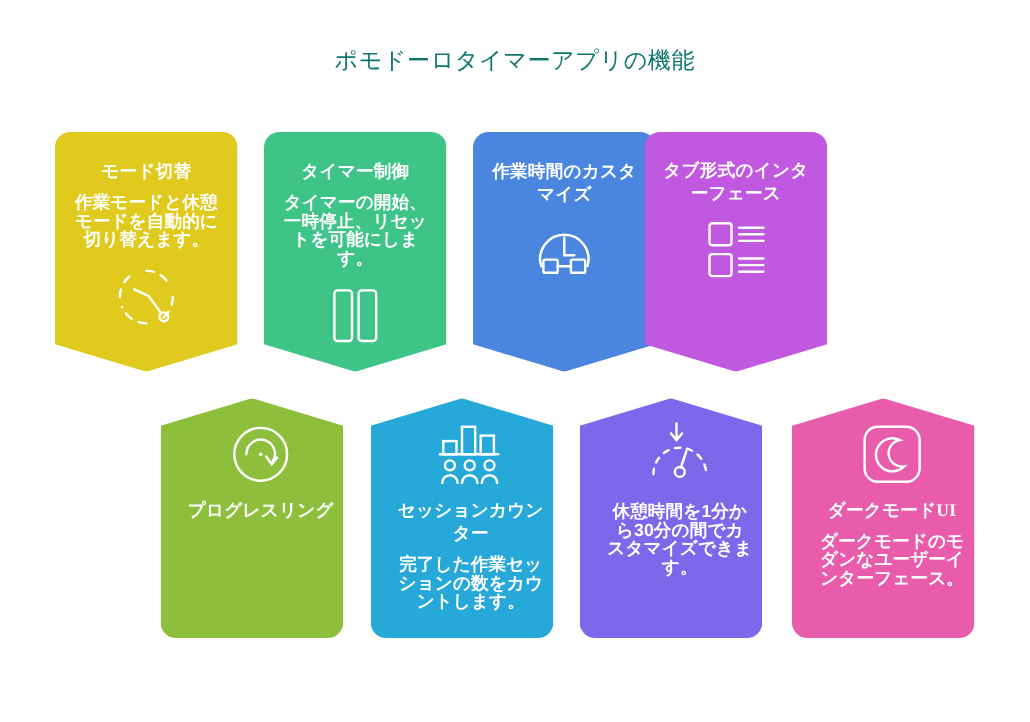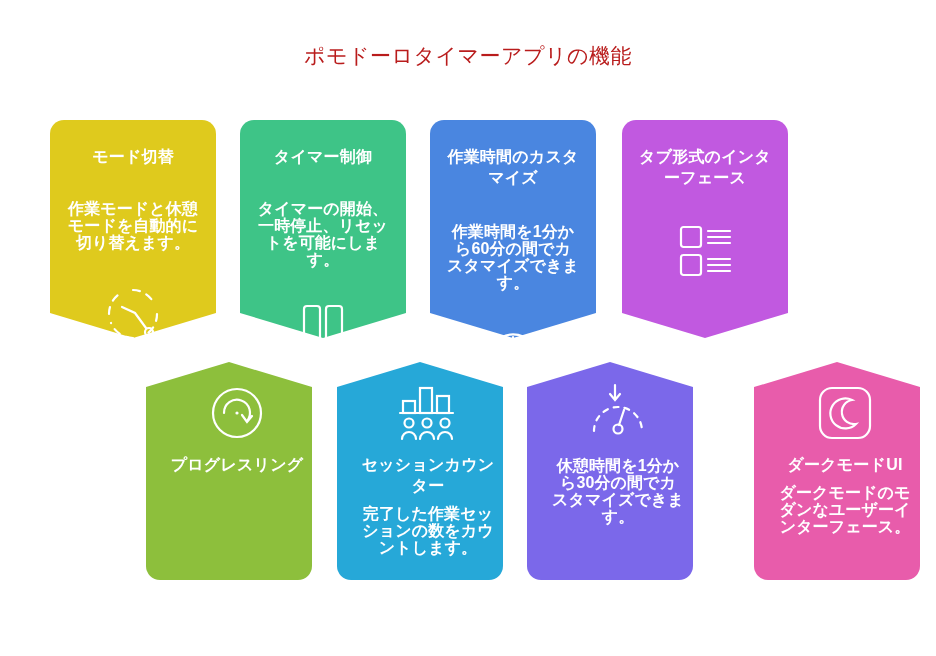--- a/index.html
+++ b/index.html
@@ -93,50 +93,50 @@
   .card-icon {
     width: 70px;
     height: 70px;
     display: flex;
     align-items: center;
     justify-content: center;
   }
   .card-icon svg { display: block; overflow: visible; }
 
   
-  .row1 .inner { padding-top: 26px; gap: 24px; }
+  .row1 .inner { padding-top: 26px; }
   .row1 .card-desc { margin-top: 9px; }
   .row1 .card-icon { margin-top: 8px; }
 
   
   .row2 .inner { padding-top: 16px; padding-left: 16px; }
   .row2 .card-title { margin-top: 6px; }
   .row2 .card-desc { margin-top: 9px; }
 
   
   #card-0 { left: 50px;  top: 120px; height: 218px; }
   #card-1 { left: 240px; top: 120px; height: 218px; }
   #card-2 { left: 430px; top: 120px; height: 218px; }
-  #card-3 { left: 622px; top: 120px; height: 218px; }
+  #card-3 { left: 586px; top: 120px; height: 218px; font-family: Liberation Mono, monospace; }
 
   #card-4 { left: 146px; top: 362px; height: 218px; }
   #card-5 { left: 337px; top: 362px; height: 218px; }
   #card-6 { left: 527px; top: 362px; height: 218px; }
-  #card-7 { left: 754px; top: 362px; height: 218px; }
+  #card-7 { left: 720px; top: 362px; height: 218px; font-family: Liberation Serif, serif; }
 
   
   #card-2 .card-desc, #card-3 .card-desc { margin-top: 11px; }
   #card-3 .card-icon { margin-top: 4px; }
   #card-2 .card-icon { margin-top: 4px; }
   #card-7 .card-desc { }
 </style>
 </head>
 <body style="background: rgb(255, 255, 255);">
 
-<h1 id="page-title" style="color: #b91c1c;">ポモドーロタイマーアプリの機能</h1>
+<h1 id="page-title" style="color: #0f766e;">ポモドーロタイマーアプリの機能</h1>
 
 <div class="board">
 
   <div class="card row1" id="card-0">
     <div class="shape" style="background: rgb(223, 202, 29);"></div>
     <div class="inner">
       <div class="card-title">モード切替</div>
       <div class="card-desc">作業モードと休憩モードを自動的に切り替えます。</div>
       <div class="card-icon">
         <svg width="62" height="62" viewBox="0 0 62 62" fill="none" stroke="#ffffff" stroke-width="2.2" stroke-linecap="round">
@@ -162,21 +162,20 @@
           <rect x="30" y="6" width="16" height="46" rx="3"></rect>
         </svg>
       </div>
     </div>
   </div>
 
   <div class="card row1" id="card-2">
     <div class="shape" style="background: rgb(74, 134, 224);"></div>
     <div class="inner">
       <div class="card-title">作業時間のカスタマイズ</div>
-      <div class="card-desc">作業時間を1分から60分の間でカスタマイズできます。</div>
       <div class="card-icon">
         <svg width="62" height="58" viewBox="0 0 62 58" fill="none" stroke="#ffffff" stroke-width="2.2" stroke-linecap="round">
           <path d="M10 44 A22 22 0 1 1 52 44"></path>
           <path d="M31 18 L31 34"></path>
           <path d="M31 34 L40 34"></path>
           <rect x="12" y="38" width="13" height="12" rx="1.5"></rect>
           <rect x="37" y="38" width="13" height="12" rx="1.5"></rect>
           <path d="M25 44 L37 44"></path>
         </svg>
       </div>

